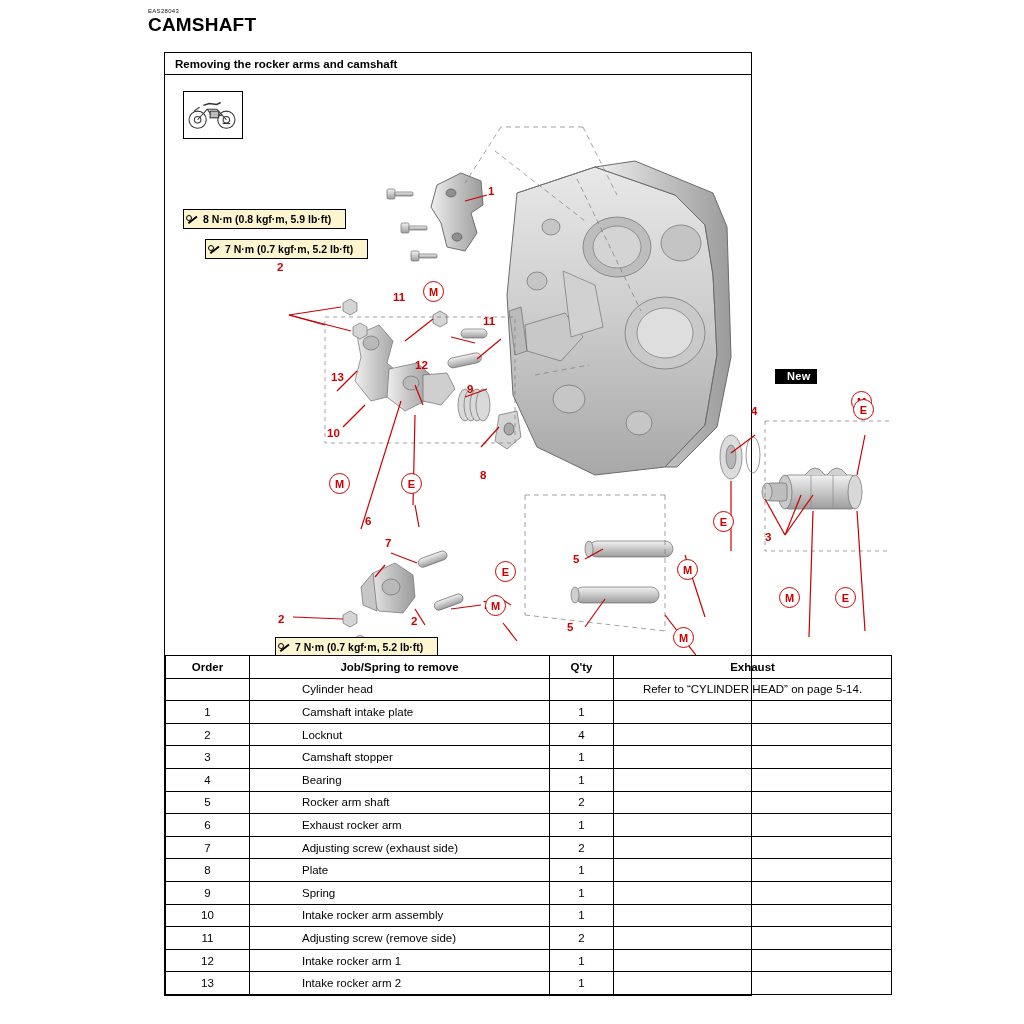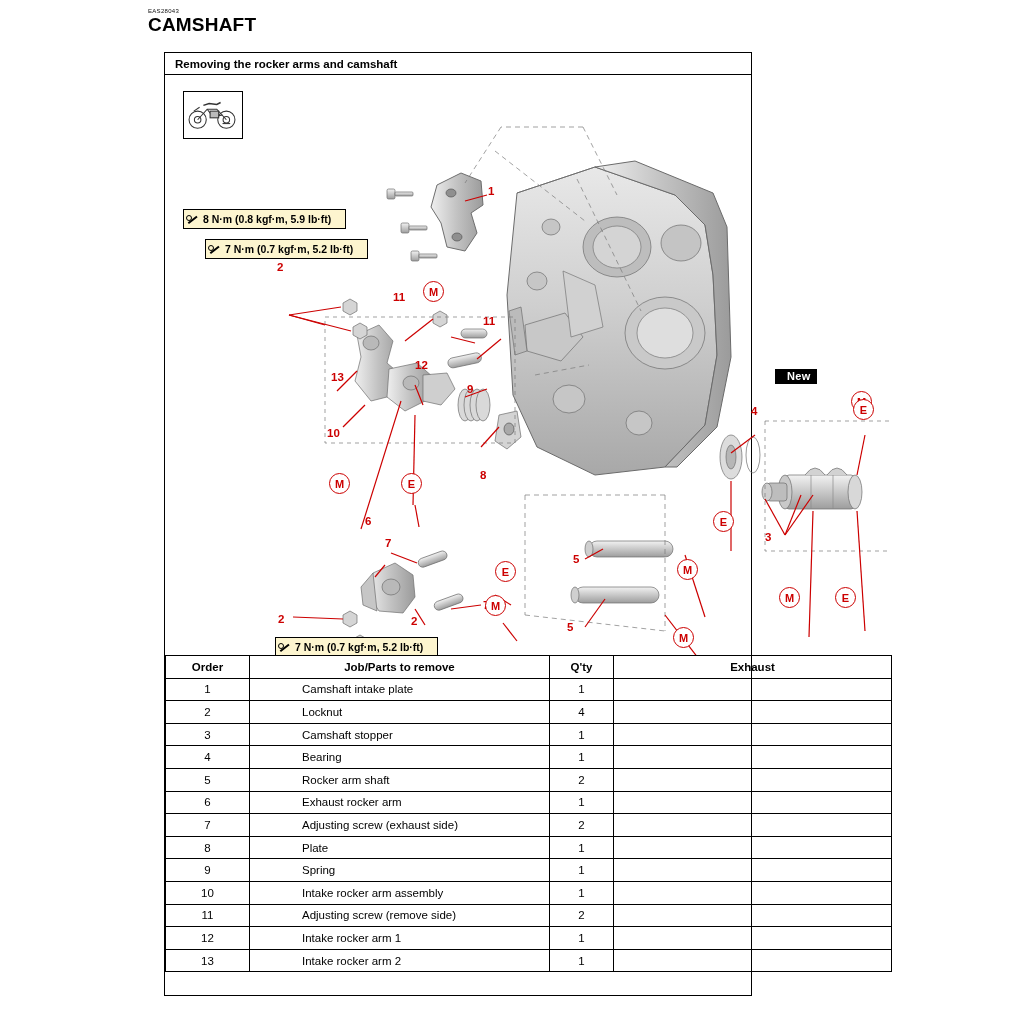--- a/index.html
+++ b/index.html
@@ -427,26 +427,32 @@
       <div class="badge" style="left:330px; top:486px;">E</div>
       <div class="badge" style="left:548px; top:436px;">E</div>
       <div class="badge" style="left:670px; top:512px;">E</div>
       <div class="badge" style="left:688px; top:324px;">E</div>
     </div>
 
     <table class="parts-table">
       <thead>
         <tr>
           <th class="col-order">Order</th>
-          <th class="col-job" style="text-align:center; padding-left:4px !important;">Job/Parts to remove</th>
+          <th class="col-job" style="text-align:center; padding-left:4px !important;">Job/Spring to remove</th>
           <th class="col-qty">Q'ty</th>
           <th class="col-rem">Exhaust</th>
         </tr>
       </thead>
       <tbody>
+        <tr>
+          <td class="col-order"></td>
+          <td class="col-job">Cylinder head</td>
+          <td class="col-qty"></td>
+          <td class="col-rem">Refer to “CYLINDER HEAD” on page 5-14.</td>
+        </tr>
         <tr>
           <td class="col-order">1</td>
           <td class="col-job">Camshaft intake plate</td>
           <td class="col-qty">1</td>
           <td class="col-rem"></td>
         </tr>
         <tr>
           <td class="col-order">2</td>
           <td class="col-job">Locknut</td>
           <td class="col-qty">4</td>

